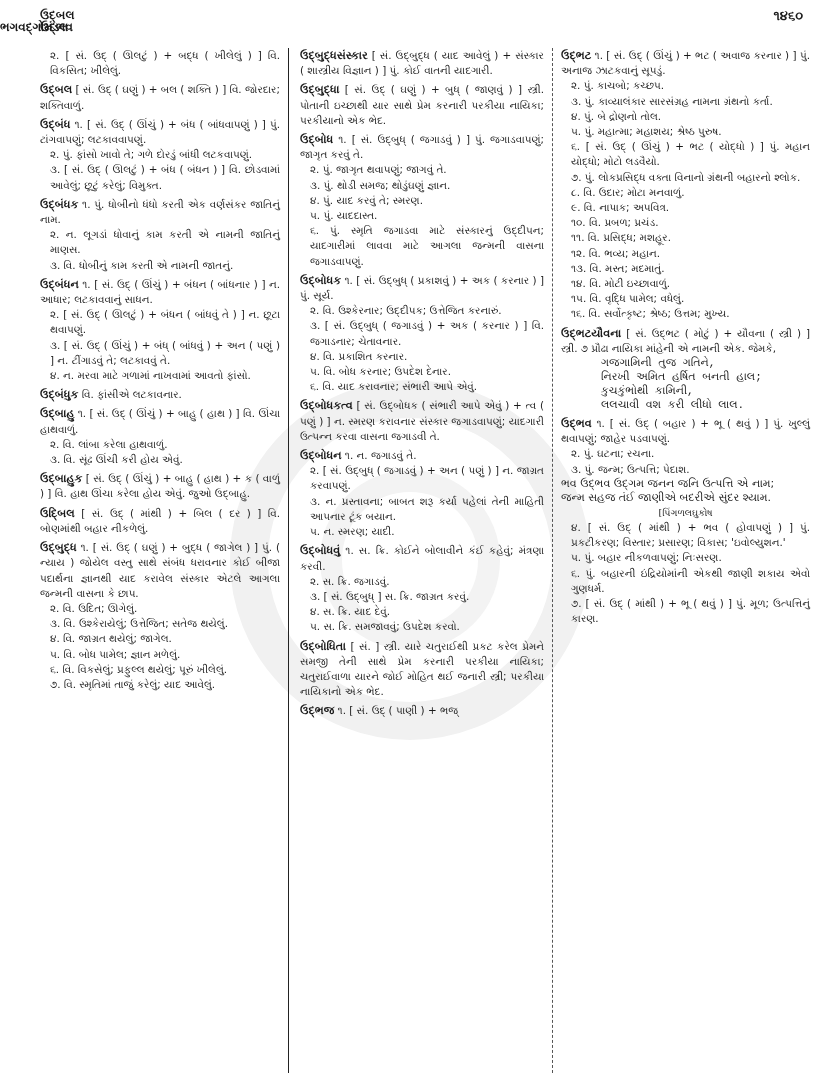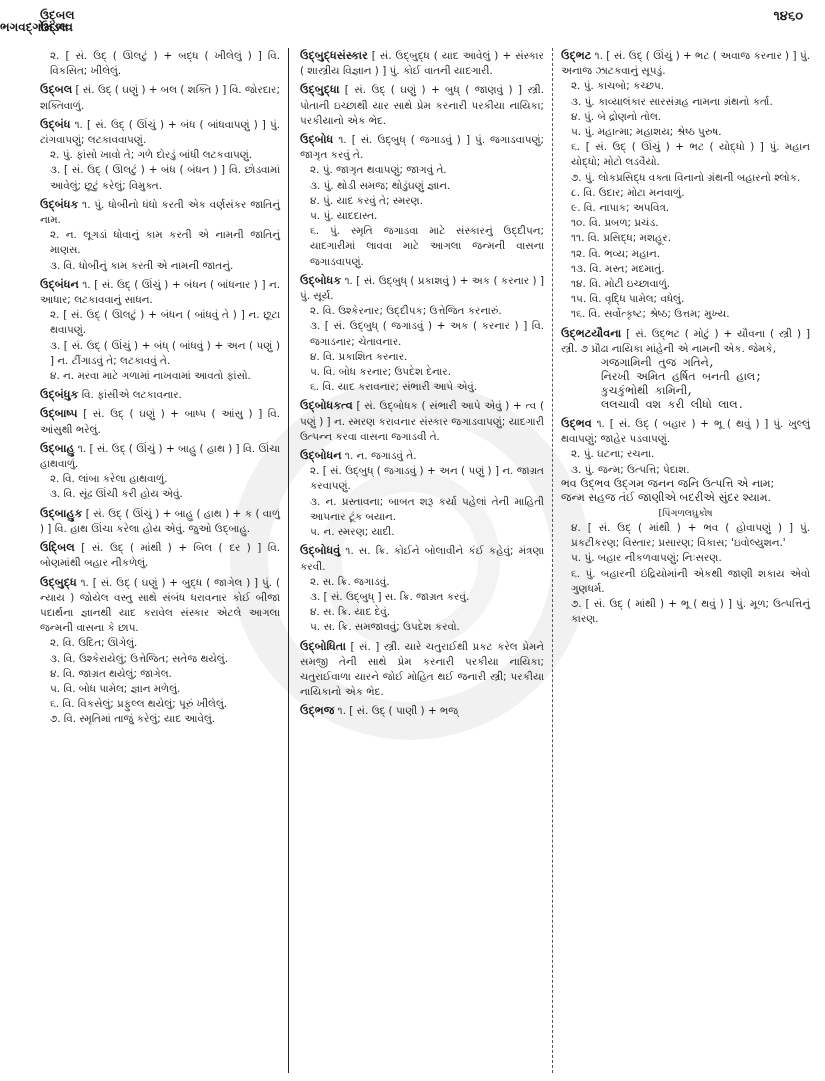--- a/index.html
+++ b/index.html
@@ -59,21 +59,20 @@
 <div class="columns">
   <div class="col col-1">
       <div class="entry">
         <span class="sense">૨. [ સં. ઉદ્ ( ઊલટું ) + બદ્ધ ( ખીલેલું ) ] વિ. વિકસિત; ખીલેલું.</span>
       </div>
       <div class="entry"><span class="hw">ઉદ્બલ</span> <span>[ સં. ઉદ્ ( ઘણું ) + બલ ( શક્તિ ) ] વિ. જોરદાર; શક્તિવાળું.</span></div>
       <div class="entry"><span class="hw">ઉદ્બંધ</span> <span>૧. [ સં. ઉદ્ ( ઊંચું ) + બંધ ( બાંધવાપણું ) ] પું. ટાંગવાપણું; લટકાવવાપણું.</span><span class="sense">૨. પું. ફાંસો ખાવો તે; ગળે દોરડું બાંધી લટકવાપણું.</span><span class="sense">૩. [ સં. ઉદ્ ( ઊલટું ) + બંધ ( બંધન ) ] વિ. છોડવામાં આવેલું; છૂટું કરેલું; વિમુક્ત.</span></div>
       <div class="entry"><span class="hw">ઉદ્બંધક</span> <span>૧. પું. ધોબીનો ધંધો કરતી એક વર્ણસંકર જાતિનું નામ.</span><span class="sense">૨. ન. લૂગડાં ધોવાનું કામ કરતી એ નામની જાતિનું માણસ.</span><span class="sense">૩. વિ. ધોબીનું કામ કરતી એ નામની જાતનું.</span></div>
       <div class="entry"><span class="hw">ઉદ્બંધન</span> <span>૧. [ સં. ઉદ્ ( ઊંચું ) + બંધન ( બાંધનાર ) ] ન. આધાર; લટકાવવાનું સાધન.</span><span class="sense">૨. [ સં. ઉદ્ ( ઊલટું ) + બંધન ( બાંધવું તે ) ] ન. છૂટા થવાપણું.</span><span class="sense">૩. [ સં. ઉદ્ ( ઊંચું ) + બંધ્ ( બાંધવું ) + અન ( પણું ) ] ન. ટીંગાડવું તે; લટકાવવું તે.</span><span class="sense">૪. ન. મરવા માટે ગળામાં નાખવામાં આવતો ફાંસો.</span></div>
       <div class="entry"><span class="hw">ઉદ્બંધુક</span> <span>વિ. ફાંસીએ લટકાવનાર.</span></div>
-      <div class="entry"><span class="hw">ઉદ્બાષ્પ</span> <span>[ સં. ઉદ્ ( ઘણું ) + બાષ્પ ( આંસુ ) ] વિ. આંસુથી ભરેલું.</span></div>
       <div class="entry"><span class="hw">ઉદ્બાહુ</span> <span>૧. [ સં. ઉદ્ ( ઊંચું ) + બાહુ ( હાથ ) ] વિ. ઊંચા હાથવાળું.</span><span class="sense">૨. વિ. લાંબા કરેલા હાથવાળું.</span><span class="sense">૩. વિ. સૂંઢ ઊંચી કરી હોય એવું.</span></div>
       <div class="entry"><span class="hw">ઉદ્બાહુક</span> <span>[ સં. ઉદ્ ( ઊંચું ) + બાહુ ( હાથ ) + ક ( વાળું ) ] વિ. હાથ ઊંચા કરેલા હોય એવું. જુઓ ઉદ્બાહુ.</span></div>
       <div class="entry"><span class="hw">ઉદ્બિલ</span> <span>[ સં. ઉદ્ ( માંથી ) + બિલ ( દર ) ] વિ. બોણમાંથી બહાર નીકળેલું.</span></div>
       <div class="entry"><span class="hw">ઉદ્બુદ્ધ</span> <span>૧. [ સં. ઉદ્ ( ઘણું ) + બુદ્ધ ( જાગેલ ) ] પું. ( ન્યાય ) જોયેલ વસ્તુ સાથે સંબંધ ધરાવનાર કોઈ બીજા પદાર્થના જ્ઞાનથી યાદ કરાવેલ સંસ્કાર એટલે આગલા જન્મની વાસના કે છાપ.</span><span class="sense">૨. વિ. ઉદિત; ઊગેલું.</span><span class="sense">૩. વિ. ઉશ્કેરાયેલું; ઉત્તેજિત; સતેજ થયેલું.</span><span class="sense">૪. વિ. જાગ્રત થયેલું; જાગેલ.</span><span class="sense">૫. વિ. બોધ પામેલ; જ્ઞાન મળેલું.</span><span class="sense">૬. વિ. વિકસેલું; પ્રફુલ્લ થયેલું; પૂરું ખીલેલું.</span><span class="sense">૭. વિ. સ્મૃતિમાં તાજું કરેલું; યાદ આવેલું.</span></div>
     </div>
   <div class="col col-2">
       <div class="entry"><span class="hw">ઉદ્બુદ્ધસંસ્કાર</span> <span>[ સં. ઉદ્બુદ્ધ ( યાદ આવેલું ) + સંસ્કાર ( શાસ્ત્રીય વિજ્ઞાન ) ] પું. કોઈ વાતની યાદગારી.</span></div>
       <div class="entry"><span class="hw">ઉદ્બુદ્ધા</span> <span>[ સં. ઉદ્ ( ઘણું ) + બુધ્ ( જાણવું ) ] સ્ત્રી. પોતાની ઇચ્છાથી યાર સાથે પ્રેમ કરનારી પરકીયા નાયિકા; પરકીયાનો એક ભેદ.</span></div>
       <div class="entry"><span class="hw">ઉદ્બોધ</span> <span>૧. [ સં. ઉદ્બુધ્ ( જગાડવું ) ] પું. જગાડવાપણું; જાગૃત કરવું તે.</span><span class="sense">૨. પું. જાગૃત થવાપણું; જાગવું તે.</span><span class="sense">૩. પું. થોડી સમજ; થોડુંઘણું જ્ઞાન.</span><span class="sense">૪. પું. યાદ કરવું તે; સ્મરણ.</span><span class="sense">૫. પું. યાદદાસ્ત.</span><span class="sense">૬. પું. સ્મૃતિ જગાડવા માટે સંસ્કારનું ઉદ્દીપન; યાદગારીમાં લાવવા માટે આગલા જન્મની વાસના જગાડવાપણું.</span></div>
       <div class="entry"><span class="hw">ઉદ્બોધક</span> <span>૧. [ સં. ઉદ્બુધ્ ( પ્રકાશવું ) + અક ( કરનાર ) ] પું. સૂર્ય.</span><span class="sense">૨. વિ. ઉશ્કેરનાર; ઉદ્દીપક; ઉત્તેજિત કરનારું.</span><span class="sense">૩. [ સં. ઉદ્બુધ્ ( જગાડવું ) + અક ( કરનાર ) ] વિ. જગાડનાર; ચેતાવનાર.</span><span class="sense">૪. વિ. પ્રકાશિત કરનાર.</span><span class="sense">૫. વિ. બોધ કરનાર; ઉપદેશ દેનાર.</span><span class="sense">૬. વિ. યાદ કરાવનાર; સંભારી આપે એવું.</span></div>

